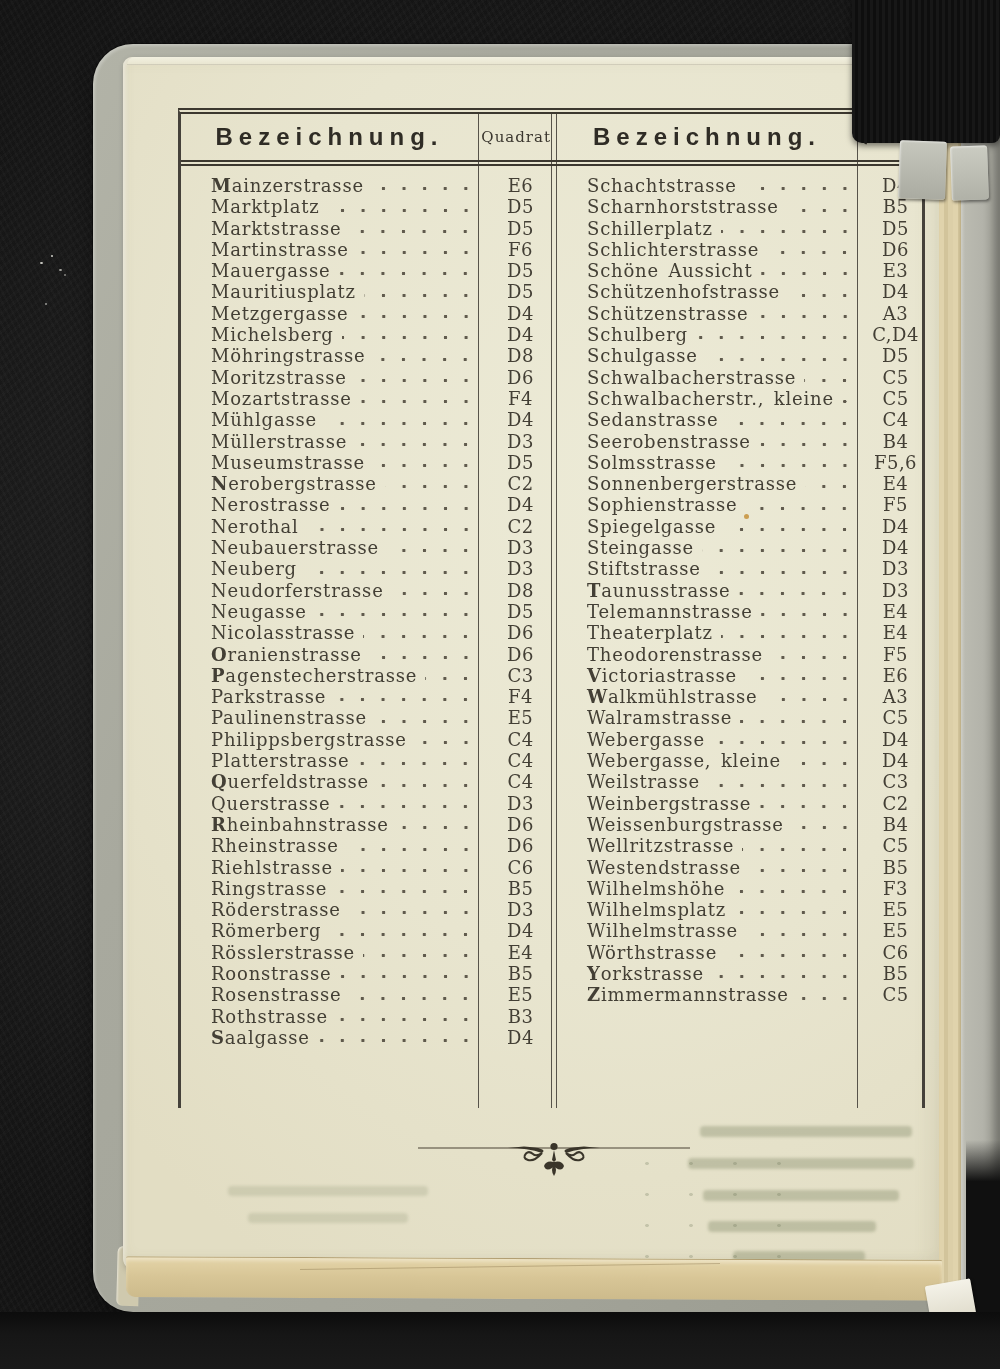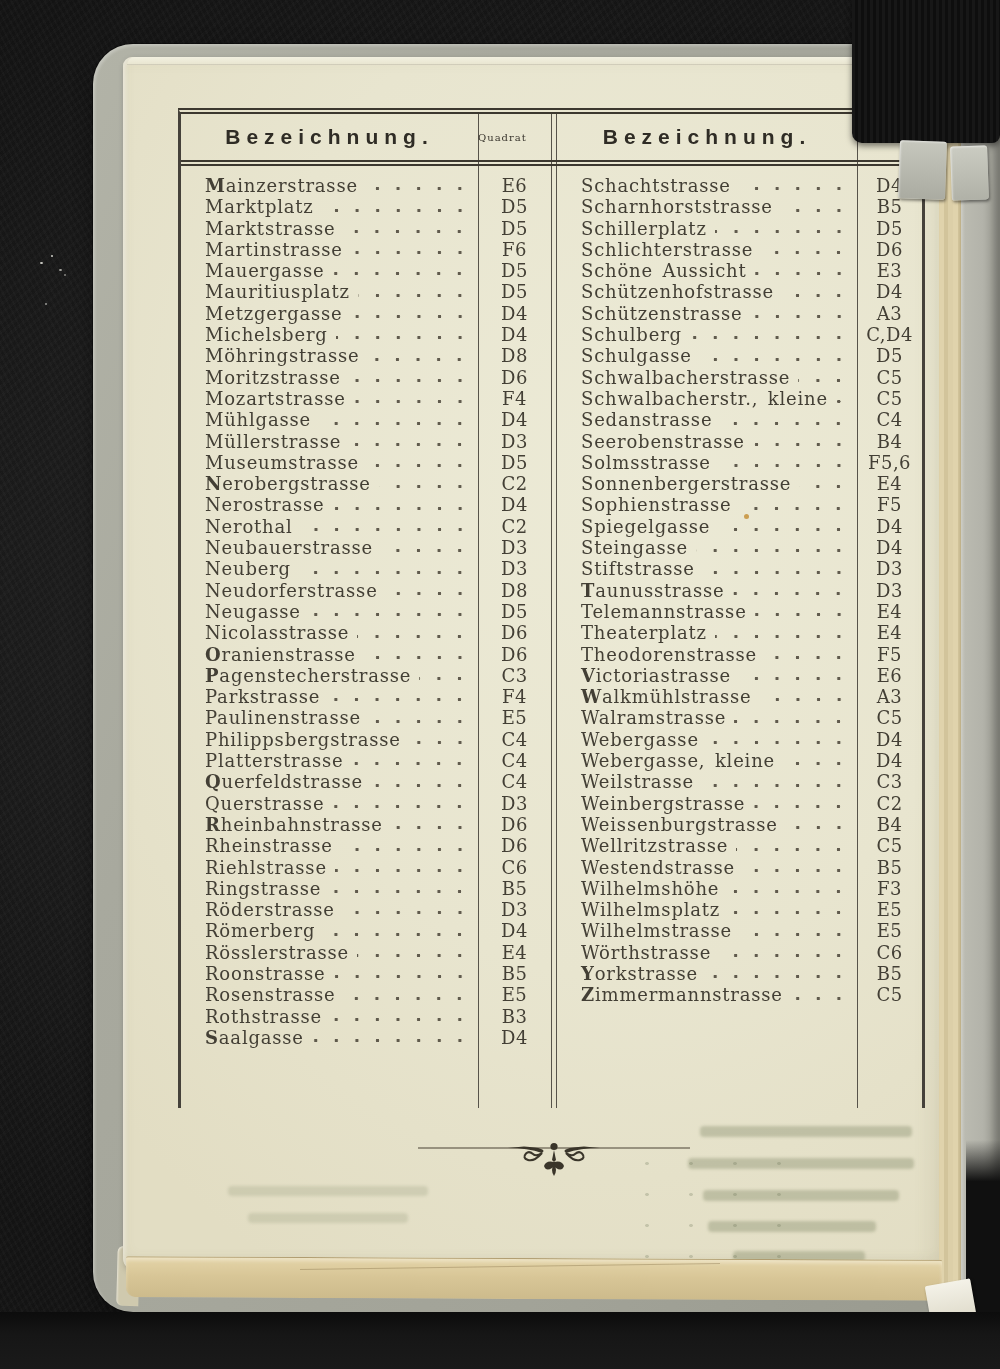--- a/index.html
+++ b/index.html
@@ -66,25 +66,25 @@
 
   
   #table{position:absolute;left:178px;top:108px;width:747px;height:1000px;z-index:5;
     box-sizing:border-box;color:#433f35;
     border-left:3px solid #45413a;border-right:3px solid #45413a;border-top:6px double #3c382f;}
   .vrule{position:absolute;top:0;bottom:0;width:1px;background:#57534a;}
   #vr1{left:297px;} #vr2a{left:370px;} #vr2b{left:375px;} #vr3{left:676px;}
   #thead{position:absolute;left:0;top:0;width:741px;height:46px;display:grid;
     grid-template-columns:297px 73px 6px 300px 65px;align-items:center;
     border-bottom:6px double #3c382f;}
-  .h-bez{font-family:"Liberation Sans", sans-serif;font-weight:bold;font-size:21px;
+  .h-bez{font-family:"Liberation Sans", sans-serif;font-weight:bold;font-size:24px;
     letter-spacing:6px;text-align:center;color:#2f2c25;}
-  .h-quad{font-size:10px;text-align:left;letter-spacing:1px;color:#3a362e;}
+  .h-quad{font-size:15px;text-align:right;letter-spacing:1px;color:#3a362e;}
   #tbody{position:absolute;left:0;top:52px;width:741px;}
-  .tcol{position:absolute;top:9px;}
+  .tcol{position:absolute;top:9px;padding-left:6px;}
   #tcol1{left:0;width:370px;} #tcol2{left:376px;width:365px;}
   .row{display:flex;align-items:baseline;height:21.3px;font-size:18px;line-height:21.3px;
     letter-spacing:.8px;word-spacing:3px;white-space:nowrap;}
   .nm{padding-left:24px;}
   .ini{font-weight:bold;}
   .lead{flex:1 1 auto;align-self:stretch;margin-right:8px;margin-left:8px;min-width:6px;
     background-image:radial-gradient(circle, rgba(72,66,54,.85) 1.5px, rgba(72,66,54,0) 2px);
     background-size:20.6px 5px;background-repeat:repeat-x;background-position:right bottom 5px;}
   .qd{flex:0 0 auto;text-align:center;letter-spacing:.5px;}
   #tcol1 .qd{width:73px;} #tcol2 .qd{width:65px;}

